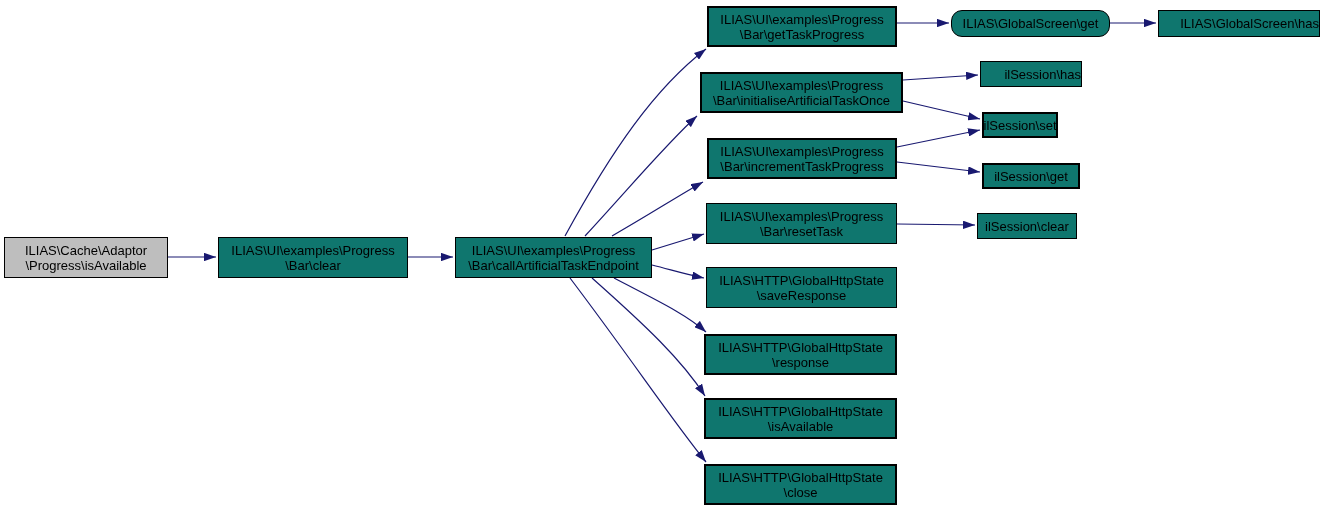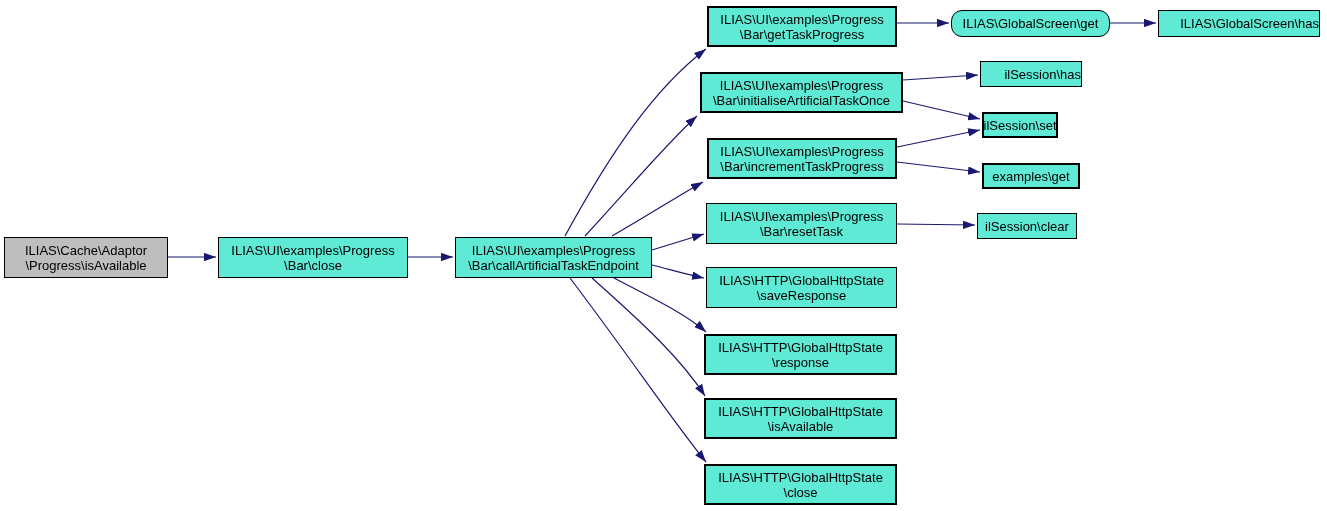--- a/index.html
+++ b/index.html
@@ -24,21 +24,21 @@
     stroke:var(--edge,#191970);
     stroke-width:1.2;
   }
   .arrowhead{
     fill:var(--edge,#191970);
     stroke:none;
   }
   .node{
     position:absolute;
     box-sizing:border-box;
-    background:#5eead4;
+    background:#0f766e;
     border:1px solid var(--border,#000000);
     color:var(--text,#000000);
     display:flex;
     flex-direction:column;
     align-items:center;
     justify-content:center;
     text-align:center;
     font-size:13px;
     line-height:15px;
     white-space:nowrap;
@@ -95,21 +95,21 @@
     <path class="edge" marker-end="url(#arrow)" d="M897,224 L975,225"></path>
   </svg>
 
   <div class="node n0 highlight">
     <span>ILIAS\Cache\Adaptor</span>
     <span>\Progress\isAvailable</span>
   </div>
 
   <div class="node n1">
     <span>ILIAS\UI\examples\Progress</span>
-    <span>\Bar\close</span>
+    <span>\Bar\clear</span>
   </div>
 
   <div class="node n2">
     <span>ILIAS\UI\examples\Progress</span>
     <span>\Bar\callArtificialTaskEndpoint</span>
   </div>
 
   <div class="node n3 thick">
     <span>ILIAS\UI\examples\Progress</span>
     <span>\Bar\getTaskProgress</span>
@@ -160,20 +160,20 @@
 
   <div class="node n13">
     <span>ilSession\has</span>
   </div>
 
   <div class="node n14 thick">
     <span>ilSession\set</span>
   </div>
 
   <div class="node n15 thick">
-    <span>examples\get</span>
+    <span>ilSession\get</span>
   </div>
 
   <div class="node n16">
     <span>ilSession\clear</span>
   </div>
 
 </div>
 
 </body></html>

